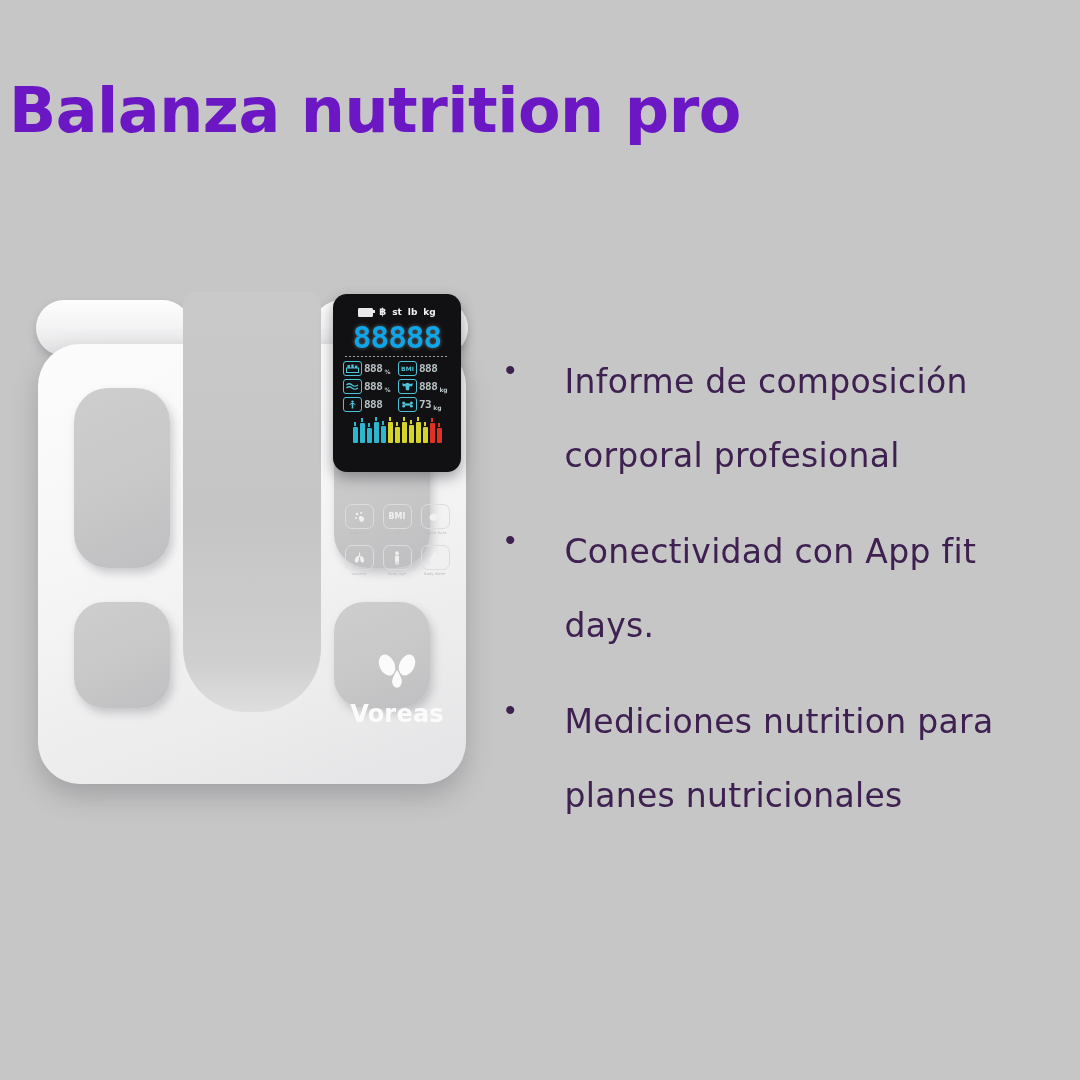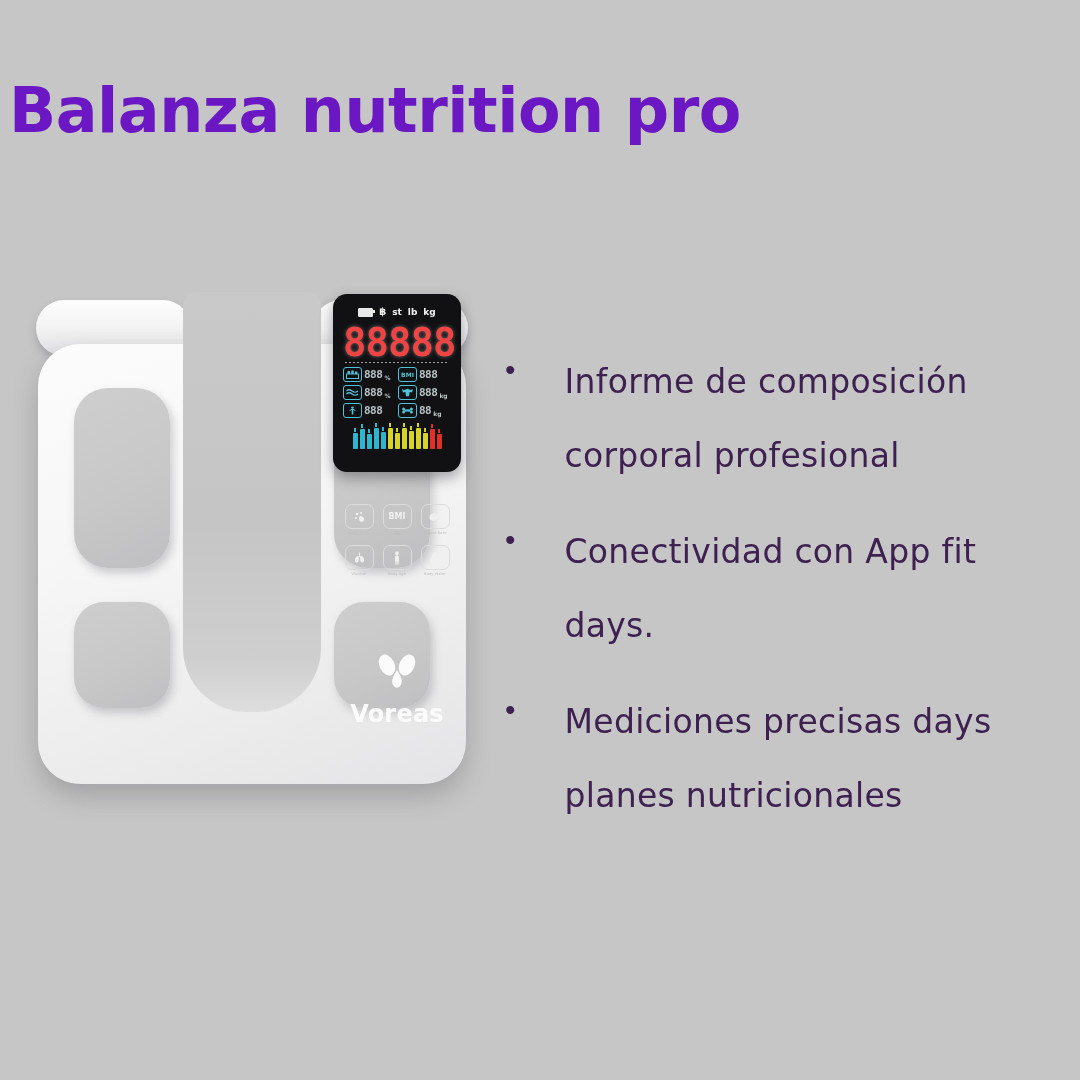--- a/index.html
+++ b/index.html
@@ -146,25 +146,25 @@
     position: relative;
     background: #e8e8e8;
   }
   .batt::after {
     content:""; position:absolute; right:-3px; top:1.5px;
     width:2px; height:3px; background:#e8e8e8;
   }
   .bt { font-size: 10px; line-height: 10px; color: #f2f2f2; }
 
   .digits {
-    margin-top: 9px;
+    margin-top: 3px;
     text-align: center;
-    color: #ef4444;
+    color: #0ea5e9;
     font-family: "DejaVu Sans Mono", monospace;
-    font-size: 39px;
+    font-size: 31px;
     font-weight: 700;
     letter-spacing: -1px;
     line-height: 32px;
     text-shadow: 0 0 4px rgba(255,255,255,0.35);
   }
   .lcd-divider {
     margin: 3px 2px 4px;
     height: 1px;
     background: repeating-linear-gradient(90deg,#cfcfcf 0 2px, transparent 2px 4px);
     opacity: 0.75;
@@ -353,21 +353,21 @@
             <div class="metric">
               <span class="m-icon">
                 <svg width="13" height="9" viewBox="0 0 13 9">
                     <rect x="3.5" y="3.4" width="6" height="2.2" fill="#4ec3d8"></rect>
                     <circle cx="2.6" cy="3" r="1.5" fill="#4ec3d8"></circle>
                     <circle cx="2.6" cy="6" r="1.5" fill="#4ec3d8"></circle>
                     <circle cx="10.4" cy="3" r="1.5" fill="#4ec3d8"></circle>
                     <circle cx="10.4" cy="6" r="1.5" fill="#4ec3d8"></circle>
                   </svg>
               </span>
-              <span class="m-val">88</span>
+              <span class="m-val">73</span>
               <span class="m-unit">kg</span>
             </div>
 
           </div>
 
           <div class="gauge" id="gauge">
               <div style="display: flex; flex-direction: column; align-items: center; justify-content: flex-end; height: 26px;">
                 <div style="width: 2px; height: 4px; margin-bottom: 1px; background: rgb(47, 182, 207);"></div>
                 <div class="gbar" style="height: 16px; background: rgb(47, 182, 207);"></div>
               </div>
@@ -496,15 +496,15 @@
     <div class="feature-item">
       <span class="feature-bullet">•</span>
       <span class="feature-text">Informe de composición corporal profesional</span>
     </div>
     <div class="feature-item">
       <span class="feature-bullet">•</span>
       <span class="feature-text">Conectividad con App fit days.</span>
     </div>
     <div class="feature-item">
       <span class="feature-bullet">•</span>
-      <span class="feature-text">Mediciones precisas days planes nutricionales</span>
+      <span class="feature-text">Mediciones nutrition para planes nutricionales</span>
     </div>
   </div>
 
 </body></html>

